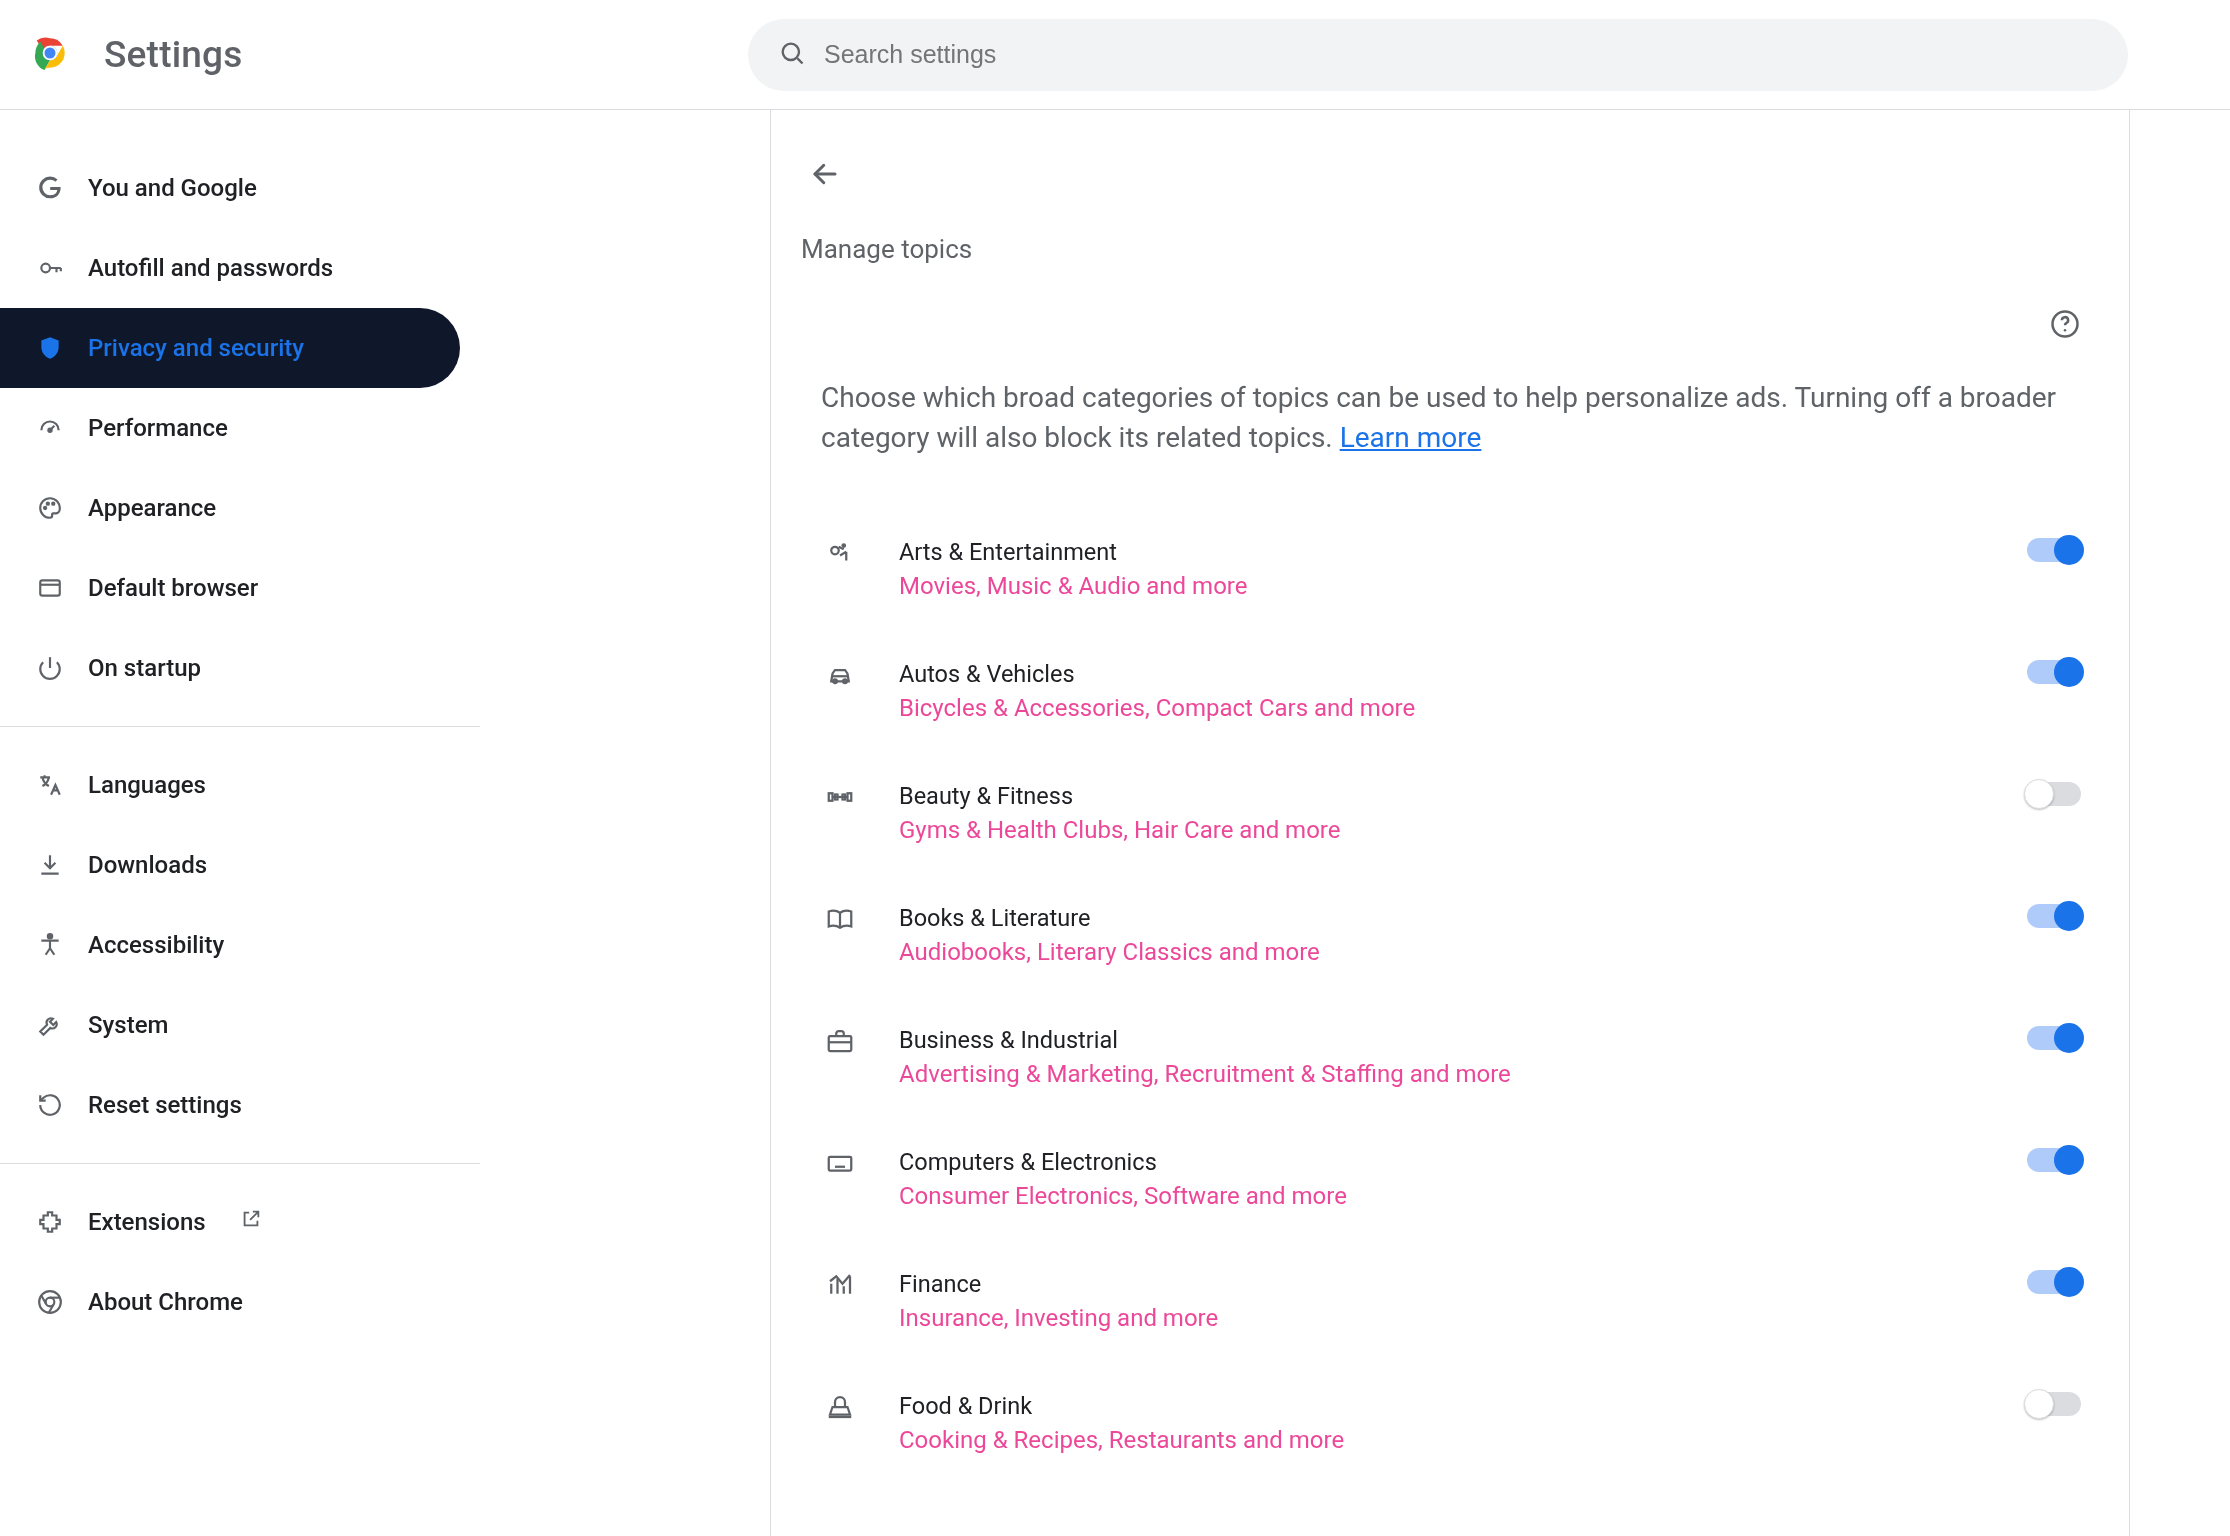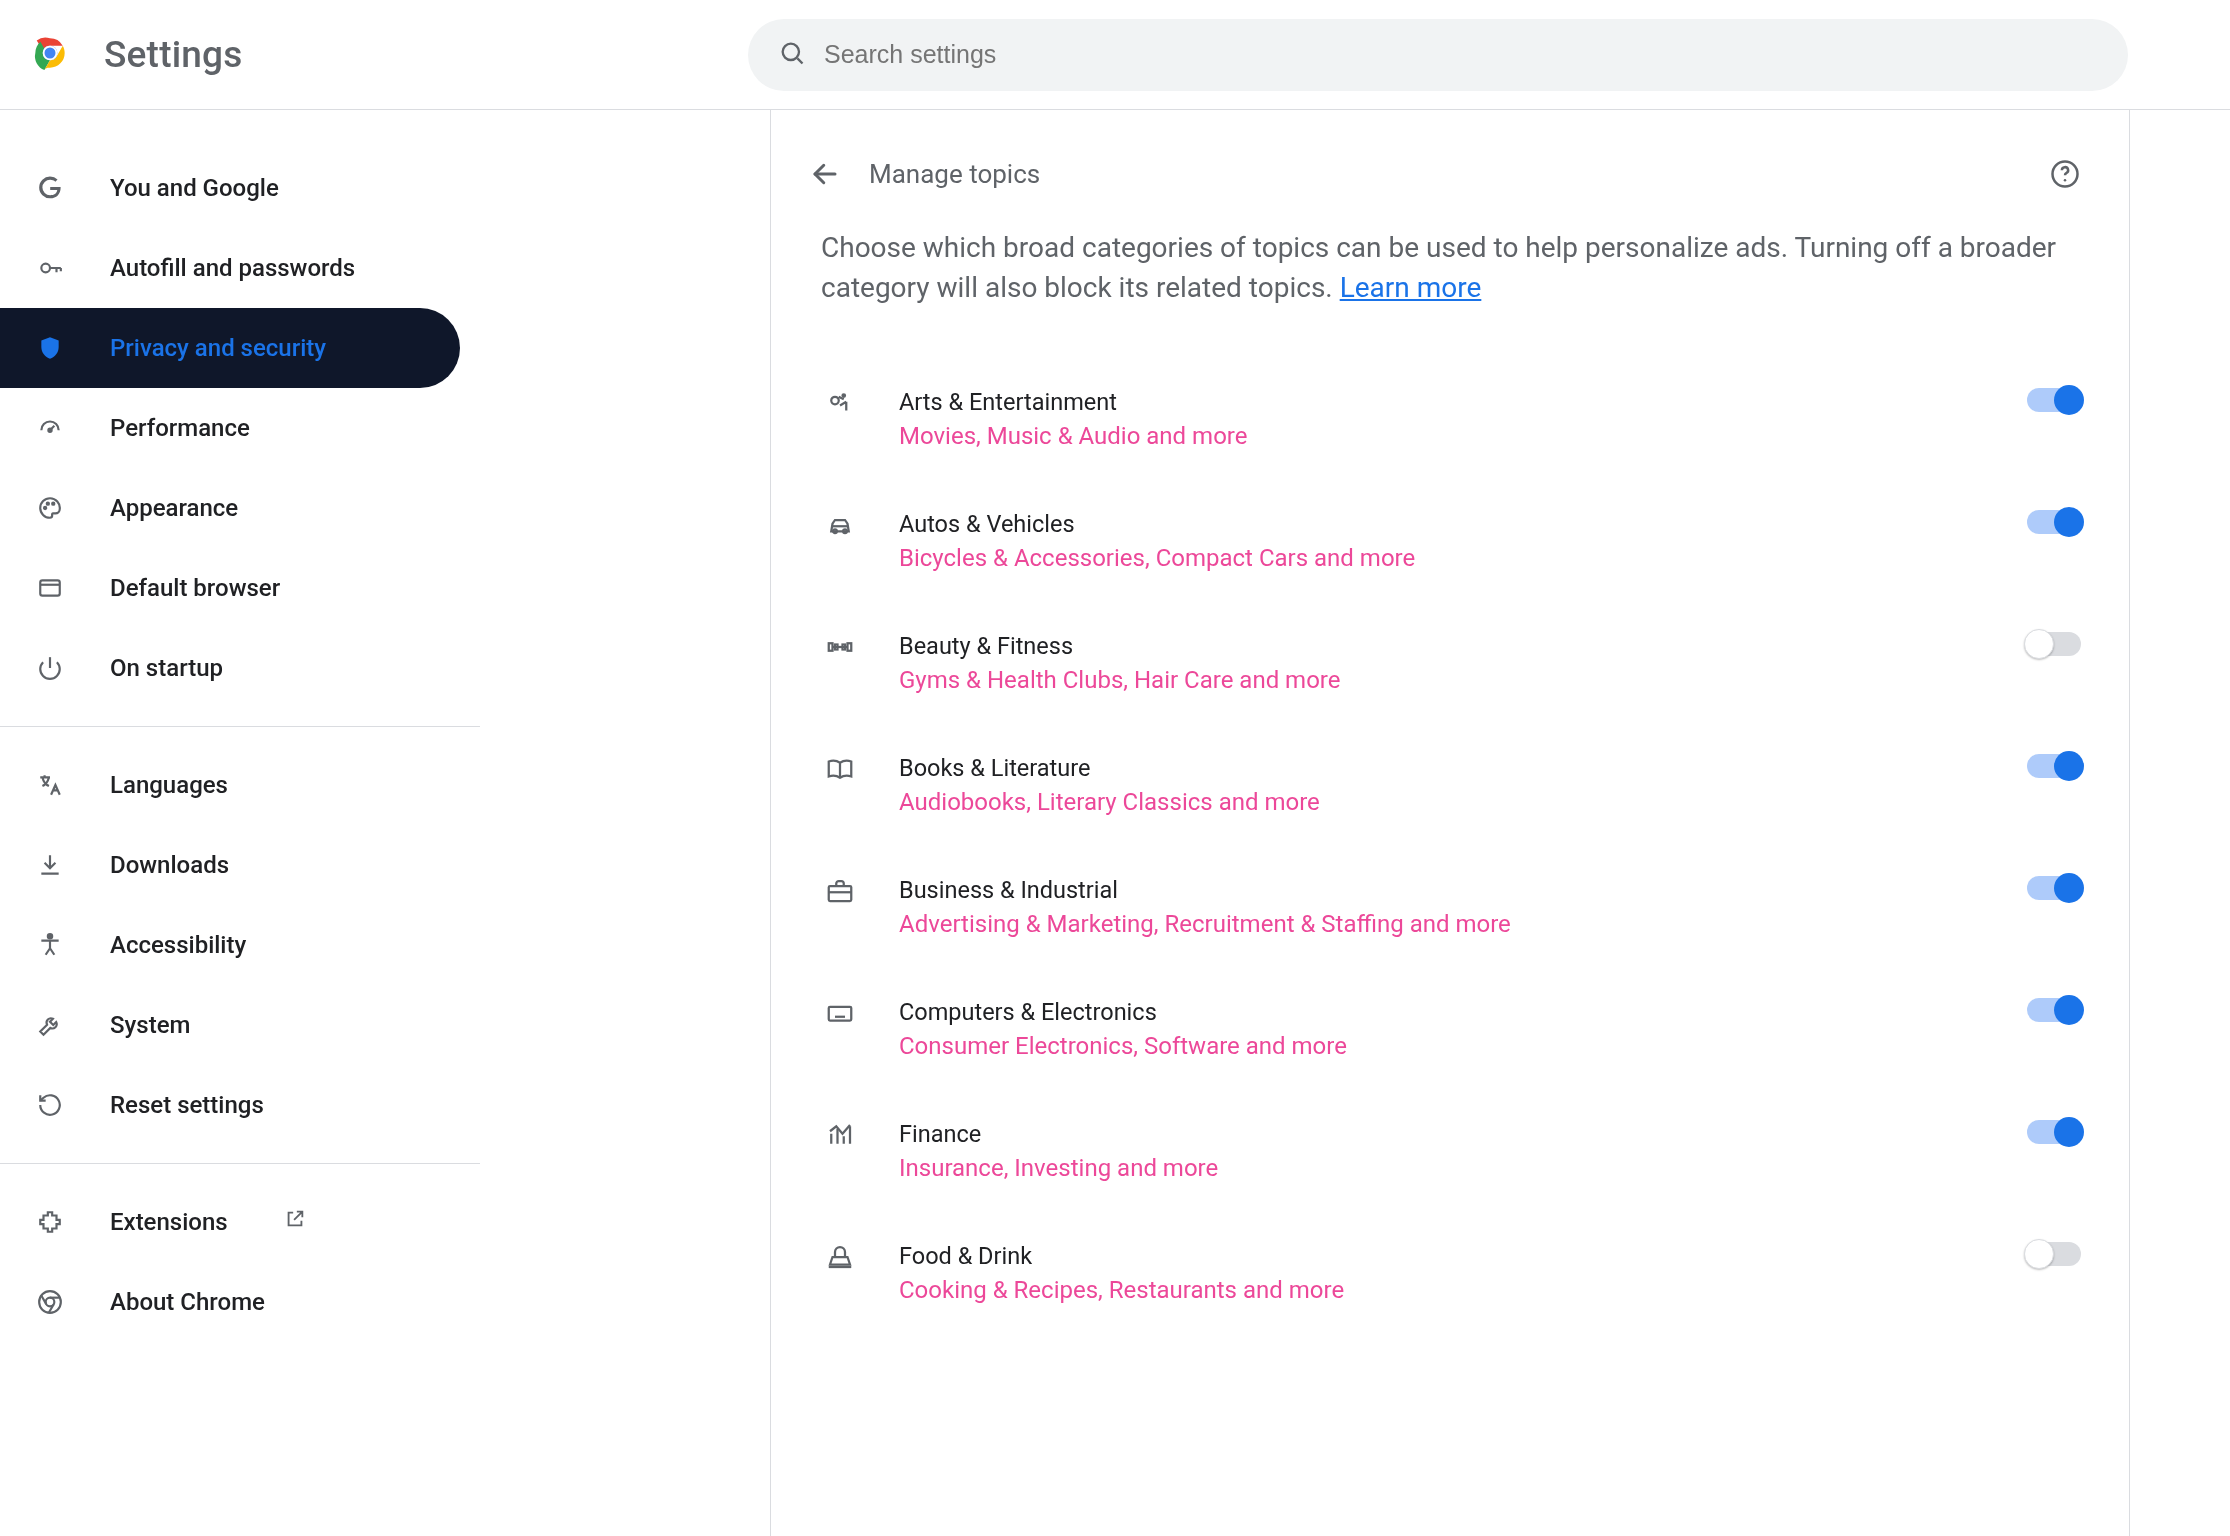--- a/index.html
+++ b/index.html
@@ -56,21 +56,21 @@
   .sidebar {
     width: 480px;
     padding-top: 28px;
     flex-shrink: 0;
   }
   .sidebar-group { padding-bottom: 10px; padding-top:10px; }
   .sidebar-divider { border-top: 1px solid #dadce0; margin: 8px 0; }
   .side-item {
     display: flex;
     align-items: center;
-    gap: 44px;
+    gap: 22px;
     padding: 0 30px 0 34px;
     height: 80px;
     border-radius: 0 40px 40px 0;
     cursor: pointer;
     font-size: 24px;
     font-weight: 500;
     color: #202124;
     margin-right: 20px;
   }
   .side-item .icon-slot {
@@ -94,23 +94,24 @@
   .content-card {
     width: 1360px;
     border-left: 1px solid #dadce0;
     border-right: 1px solid #dadce0;
     min-height: 100%;
     padding: 40px 0 0 0;
     margin-left: 290px;
   }
   .page-head {
     display:flex;
-    align-items:center;
+    align-items:flex-start;
     padding: 0 40px 30px 30px;
-    gap: 20px;
+    gap: 36px;
+    flex-direction: column;
   }
   .back-btn {
     width:48px; height:48px;
     border-radius:50%;
     display:flex; align-items:center; justify-content:center;
     cursor:pointer;
     color:#5f6368;
   }
   .page-title {
     font-size: 26px;

